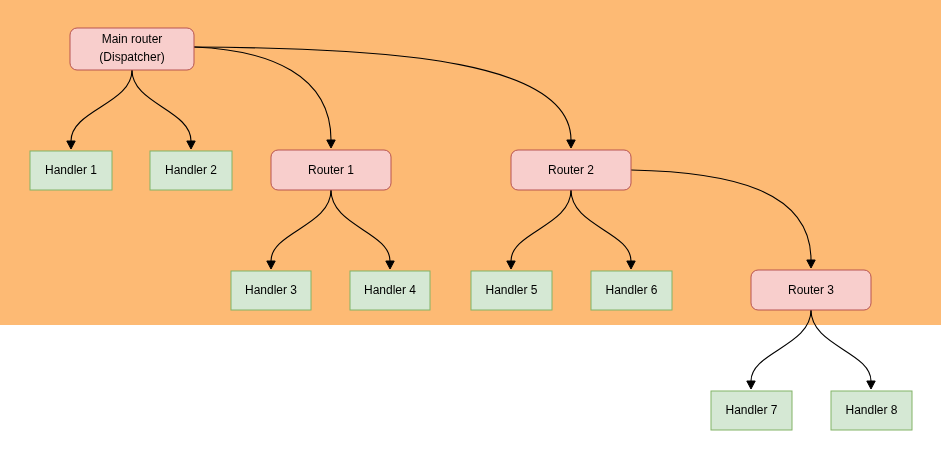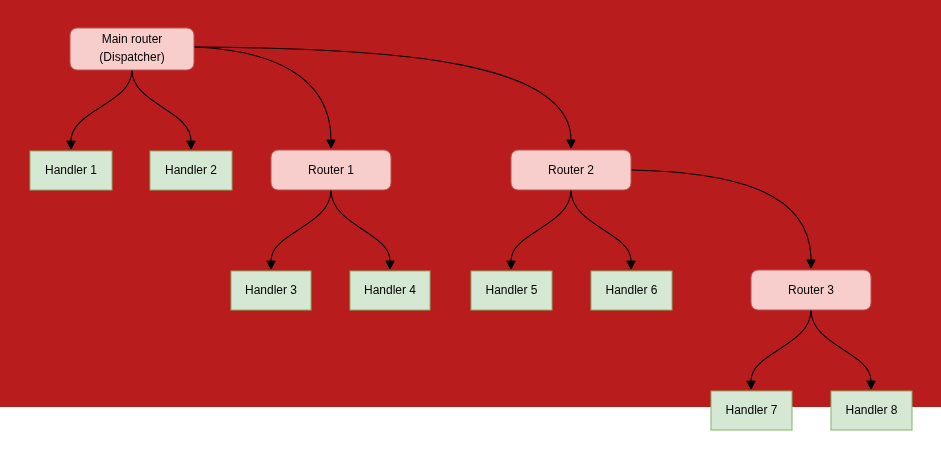--- a/index.html
+++ b/index.html
@@ -10,22 +10,22 @@
   }
   body {
     width: 941px;
     height: 461px;
     overflow: hidden;
     font-family: "Liberation Sans", sans-serif;
   }
   #diagram-canvas {
     position: relative;
     width: 941px;
-    height: 407px;
-    background: #b91c1c;
+    height: 325px;
+    background: #fdba74;
   }
   svg.diagram {
     position: absolute;
     top: 0;
     left: 0;
     width: 941px;
     height: 461px;
     display: block;
   }
   .node-rect {

